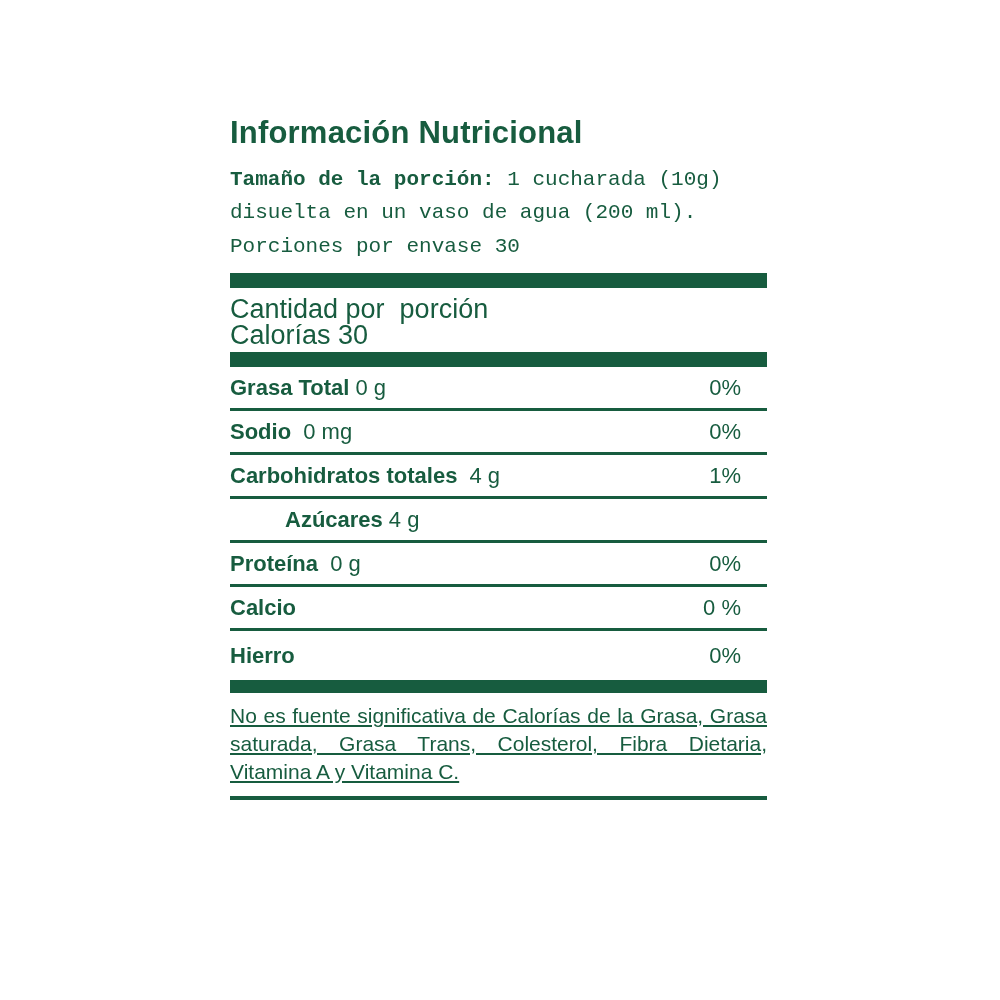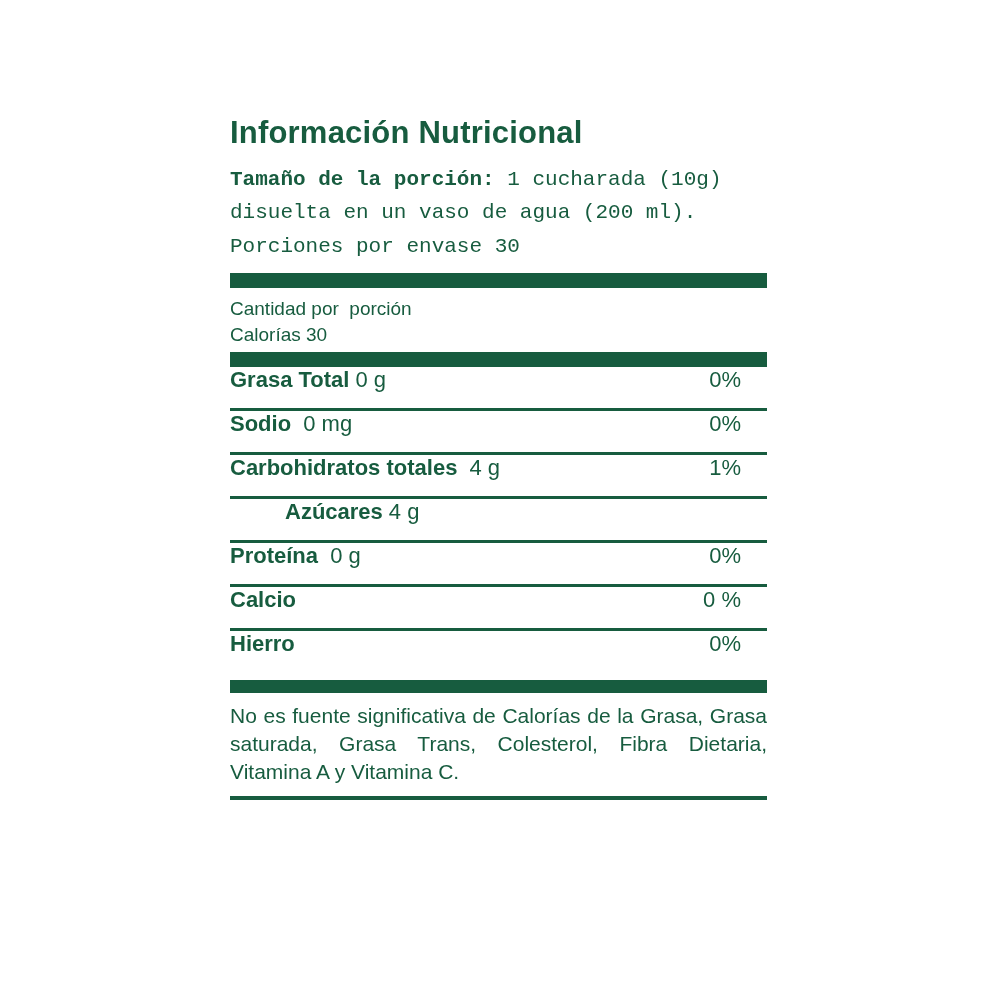--- a/index.html
+++ b/index.html
@@ -23,45 +23,47 @@
     margin: 0 0 13px 0;
     letter-spacing: 0.2px;
   }
   .body-text { font-size: 21px; line-height: 33px; font-family: Liberation Mono, monospace; }
   .serving-para { margin: 0; }
   .serving-label { font-weight: bold; }
   .servings-count { margin-top: 1px; }
   .bar-thick-lg { height: 15px; background: var(--green); margin-top: 10px; }
   .bar-thick-md { height: 12px; background: var(--green); margin-top: 4px; }
   .bar-thick-bt { height: 13px; background: var(--green); }
-  .amount-block { margin-top: 8px; font-size: 19px; line-height: 26px; }
+  .amount-block { margin-top: 8px; font-size: 27px; line-height: 26px; }
   .dv-header {
     text-align: right;
     font-size: 22px;
     font-weight: bold;
     padding: 9px 26px 9px 0;
   }
   .rows { border-top: 3px solid var(--green); }
   .nrow {
     display: flex;
     justify-content: space-between;
+    align-items: center;
     min-height: 44px;
     border-bottom: 3px solid var(--green);
     font-size: 22px;
   }
   .nrow.last { border-bottom: none; min-height: 49px; }
   .nname { font-weight: bold; white-space: pre; }
   .nname.indent { padding-left: 55px; }
   .namt { font-weight: normal; white-space: pre; margin-left: 6px; }
   .npct { font-weight: normal; padding-right: 26px; }
   .note-para {
     margin: 9px 0 10px 0;
     font-size: 21px;
     line-height: 28px;
     text-align: justify;
+    text-decoration: underline;
   }
   .thin-rule { border: none; border-top: 4px solid var(--green); margin: 0; }
   .footnote-para {
     margin: 7px 0 0 0;
     font-size: 21px;
     line-height: 28px;
     text-align: justify;
   }
 </style>
 </head>

